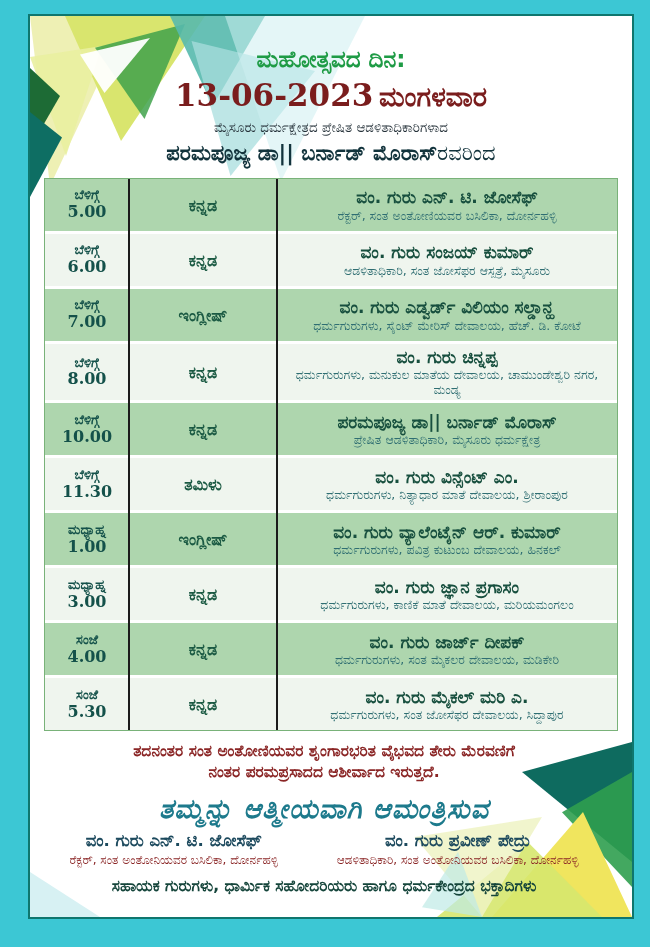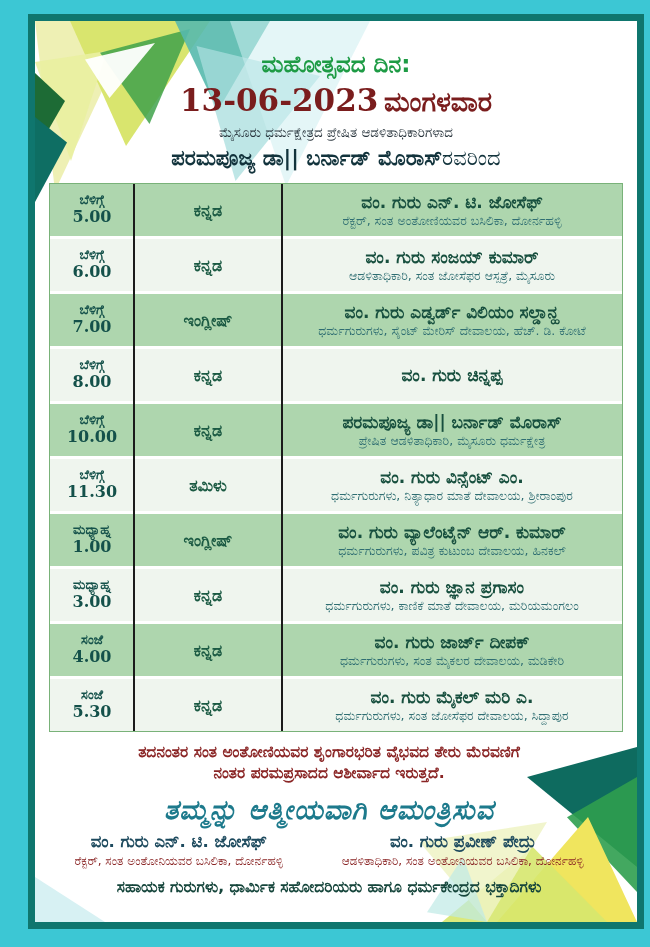--- a/index.html
+++ b/index.html
@@ -3,21 +3,21 @@
 <meta charset="utf-8">
 <style>
   html,body{margin:0;padding:0;}
   body{
     width:650px;height:947px;position:relative;overflow:hidden;
     background:#3cc7d4;
     font-family:"DejaVu Sans","Liberation Sans",sans-serif;
   }
   .page{
     position:absolute;left:28px;top:14px;width:602px;height:901px;
-    background:#ffffff;border:7px solid #0f766e;overflow:hidden;
+    background:#ffffff;border:2px solid #0f766e;overflow:hidden;
   }
   
   .tri{position:absolute;z-index:0;}
   #tl1{left:0;top:0;width:100px;height:170px;background:#eef0b4;clip-path:polygon(0 0,100% 0,20% 100%);}
   #tl2{left:35px;top:0;width:140px;height:125px;background:#d9e56e;clip-path:polygon(0 0,100% 0,40% 100%);}
   #tl3{left:0;top:30px;width:80px;height:110px;background:#e9efa0;clip-path:polygon(0 10%,90% 0,45% 100%);opacity:.9;}
   #tl4{left:0;top:52px;width:30px;height:80px;background:#1d6b35;clip-path:polygon(0 0,100% 35%,0 100%);}
   #tl5{left:0;top:96px;width:32px;height:85px;background:#0e6e63;clip-path:polygon(0 0,100% 30%,0 100%);}
   #tl6{left:65px;top:8px;width:90px;height:95px;background:#3fa24b;clip-path:polygon(0 25%,100% 0,55% 100%);opacity:.85;}
   #tl7{left:140px;top:0;width:95px;height:90px;background:#57b9ad;clip-path:polygon(0 0,100% 0,45% 100%);opacity:.9;}
@@ -147,20 +147,21 @@
   </div>
 
   <div class="trow even">
     <div class="c-time">
       <span class="period">ಬೆಳಿಗ್ಗೆ</span>
       <span class="time">8.00</span>
     </div>
     <div class="c-lang">ಕನ್ನಡ</div>
     <div class="c-main">
       <div class="nm">ವಂ. ಗುರು ಚಿನ್ನಪ್ಪ</div>
+      <div class="dt">ಧರ್ಮಗುರುಗಳು, ಮನುಕುಲ ಮಾತೆಯ ದೇವಾಲಯ, ಚಾಮುಂಡೇಶ್ವರಿ ನಗರ, ಮಂಡ್ಯ</div>
     </div>
   </div>
 
   <div class="trow odd">
     <div class="c-time">
       <span class="period">ಬೆಳಿಗ್ಗೆ</span>
       <span class="time">10.00</span>
     </div>
     <div class="c-lang">ಕನ್ನಡ</div>
     <div class="c-main">

